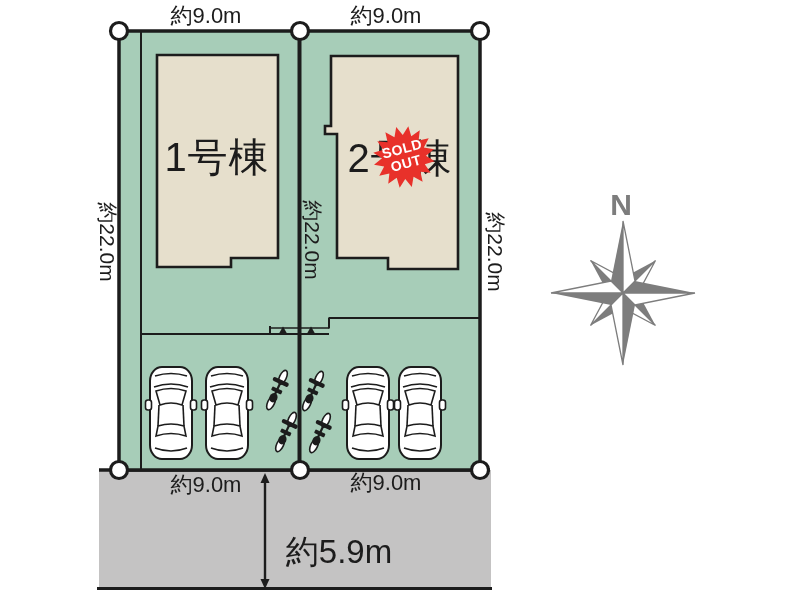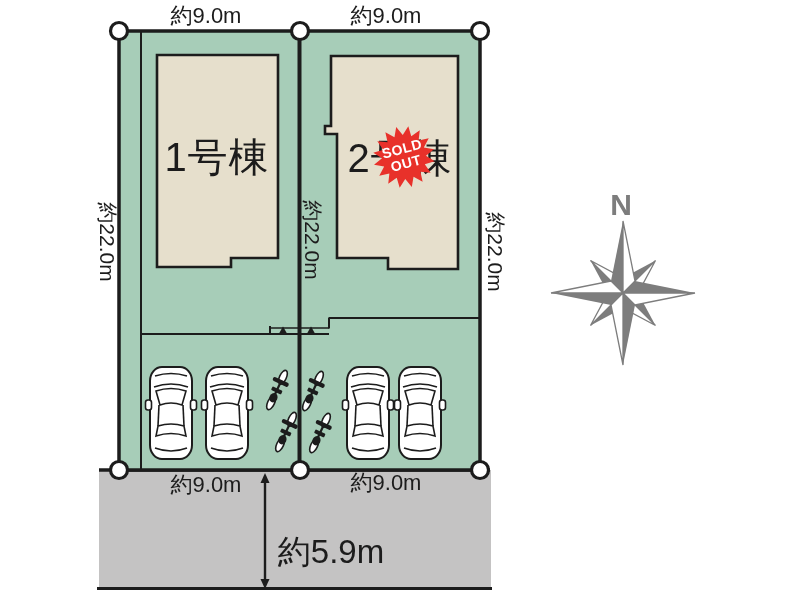--- a/index.html
+++ b/index.html
@@ -149,21 +149,21 @@
   <div class="lbl dim" style="left:386px;top:16px;">約9.0m</div>
   <div class="lbl dim" style="left:206px;top:485px;">約9.0m</div>
   <div class="lbl dim" style="left:386px;top:483px;">約9.0m</div>
   <div class="lbl depth rot" style="left:107px;top:242px;">約22.0m</div>
   <div class="lbl depth rot" style="left:312px;top:240px;">約22.0m</div>
   <div class="lbl depth rot" style="left:495px;top:252px;">約22.0m</div>
 
   <div class="lbl bldg" style="left:217px;top:157px;">1号棟</div>
   <div class="lbl bldg" style="left:400px;top:158px;">2号棟</div>
 
-  <div class="lbl road-width" style="left:331px;top:551px;text-align:right;">約5.9m</div>
+  <div class="lbl road-width" style="left:339px;top:551px;text-align:right;">約5.9m</div>
 
   <div class="lbl north" style="left:621px;top:205px;">N</div>
 
   <svg id="sold-badge" width="66" height="66" viewBox="-33 -33 66 66">
     <polygon fill="var(--sold-red)" transform="rotate(8)" points="
       0,-31 4.3,-21.6 11.9,-28.6 12.2,-18.3 21.9,-21.9 18.3,-12.2 28.6,-11.9 21.6,-4.3
       31,0 21.6,4.3 28.6,11.9 18.3,12.2 21.9,21.9 12.2,18.3 11.9,28.6 4.3,21.6
       0,31 -4.3,21.6 -11.9,28.6 -12.2,18.3 -21.9,21.9 -18.3,12.2 -28.6,11.9 -21.6,4.3
       -31,0 -21.6,-4.3 -28.6,-11.9 -18.3,-12.2 -21.9,-21.9 -12.2,-18.3 -11.9,-28.6 -4.3,-21.6"></polygon>
   </svg>

